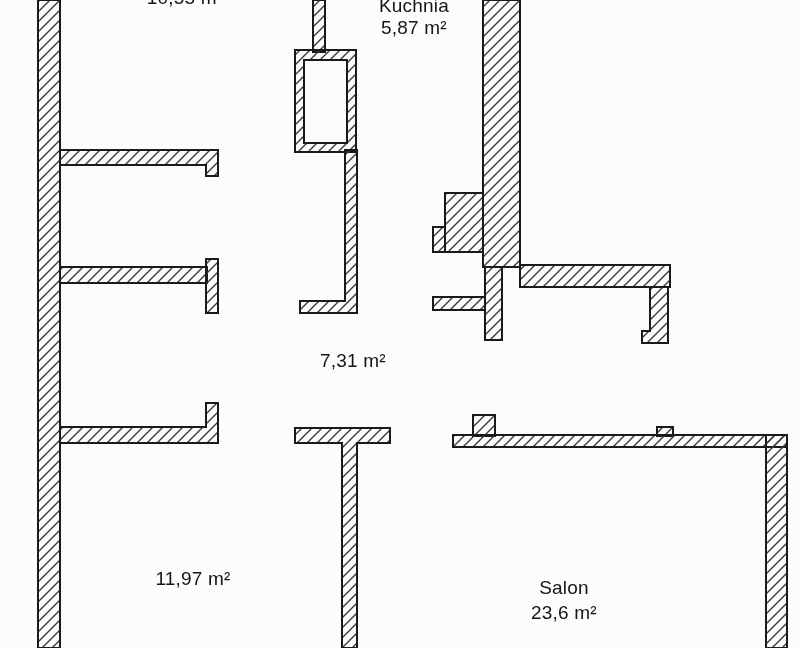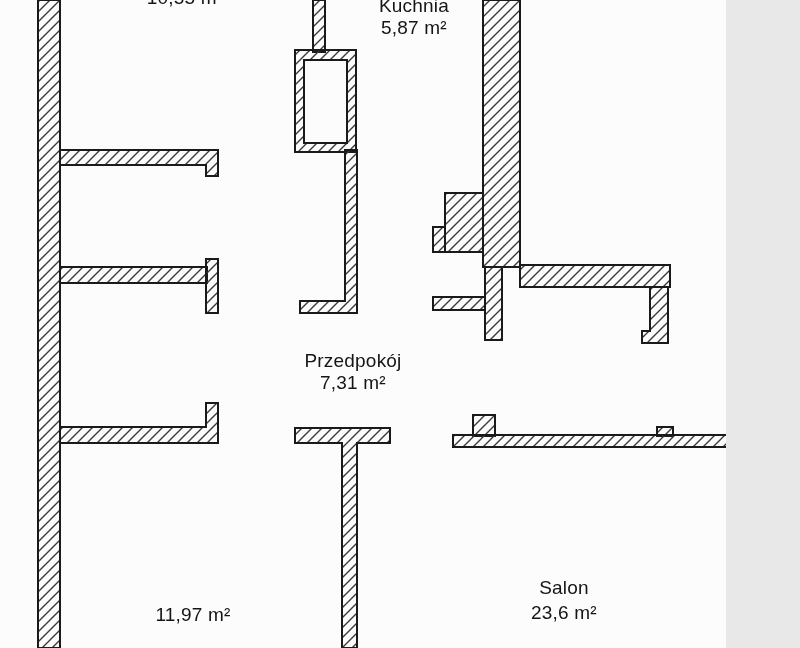--- a/index.html
+++ b/index.html
@@ -5,21 +5,21 @@
   :root{
     --wall-outline:#1a1a1a;
     --hatch:#3a3a3a;
     --background:#fcfcfc;
     --text:#151515;
   }
   html,body{margin:0;padding:0;}
   body{background:#e8e8e8;font-family:"Liberation Sans",sans-serif;}
   #plan{
     position:relative;
-    width:726px;height:648px;
+    width:800px;height:648px;
     background:var(--background);
     overflow:hidden;
   }
   #plan svg{position:absolute;left:0;top:0;}
   .wall{
     fill:url(#hatch);
     stroke:var(--wall-outline);
     stroke-width:2;
   }
   .room-label{
@@ -80,24 +80,23 @@
   </svg>
 
   <div class="room-label" style="left:185px;top:-13px;">10,55 m²</div>
 
   <div class="room-label" style="left:414px;top:-5px;">
     <div>Kuchnia</div>
     <div>5,87 m²</div>
   </div>
 
   <div class="room-label" style="left:353px;top:350px;">
-    <div>Przedpokój</div>
     <div>7,31 m²</div>
   </div>
 
-  <div class="room-label" style="left:193px;top:568px;margin-top:36px;">11,97 m²</div>
+  <div class="room-label" style="left:193px;top:568px;">11,97 m²</div>
 
   <div class="room-label salon-block" style="left:564px;top:575px;">
     <div>Salon</div>
     <div>23,6 m²</div>
   </div>
 
 </div>
 
 </body></html>

